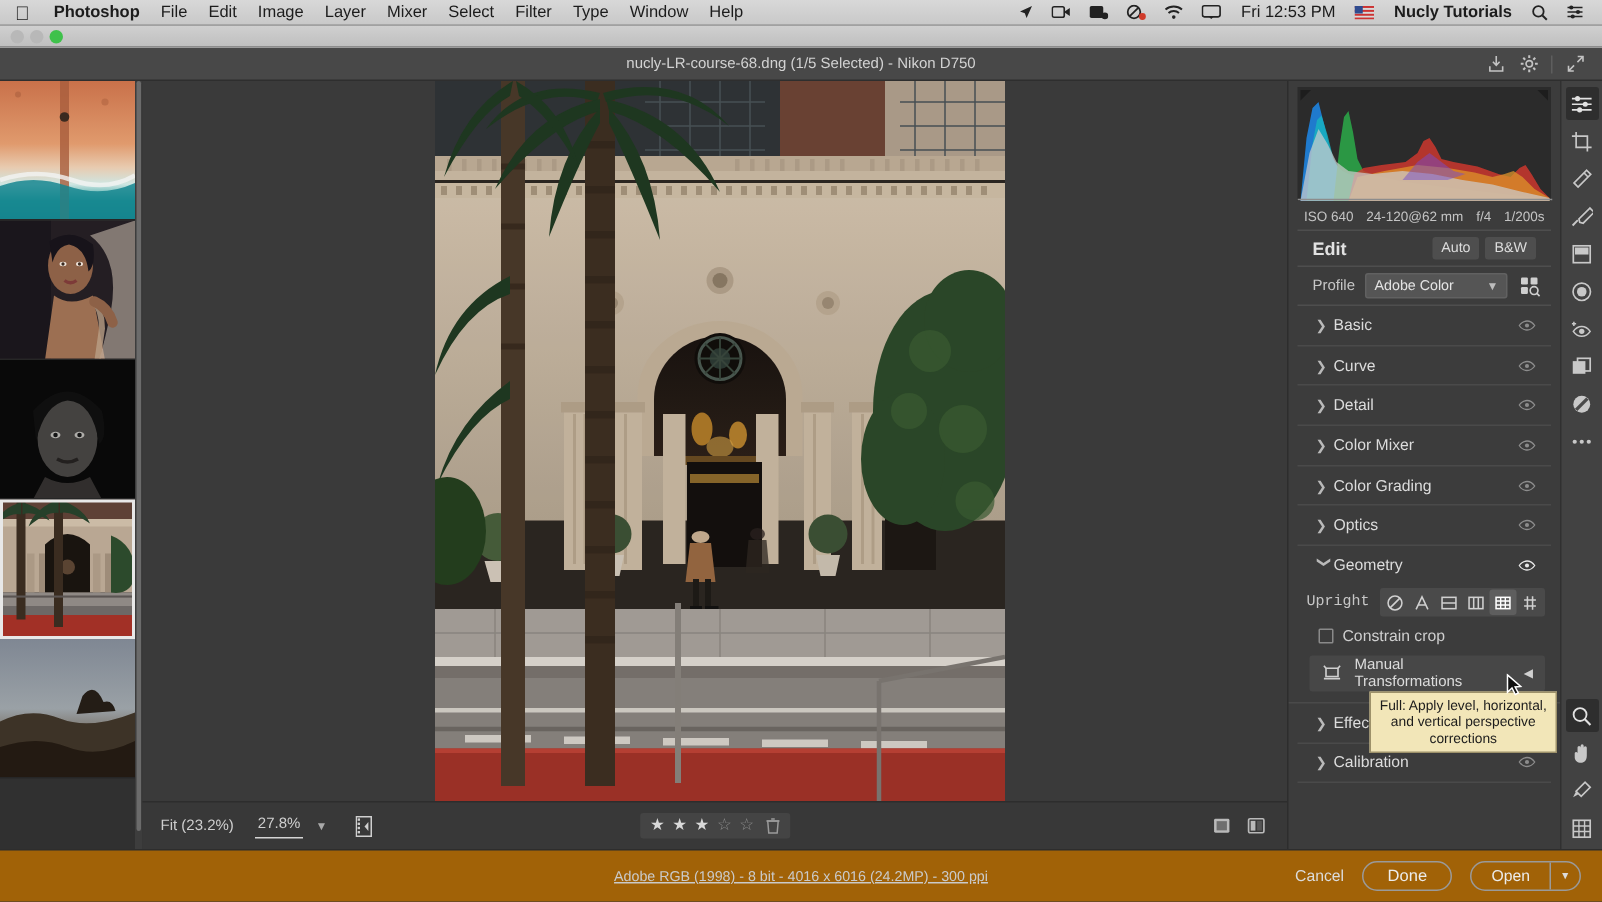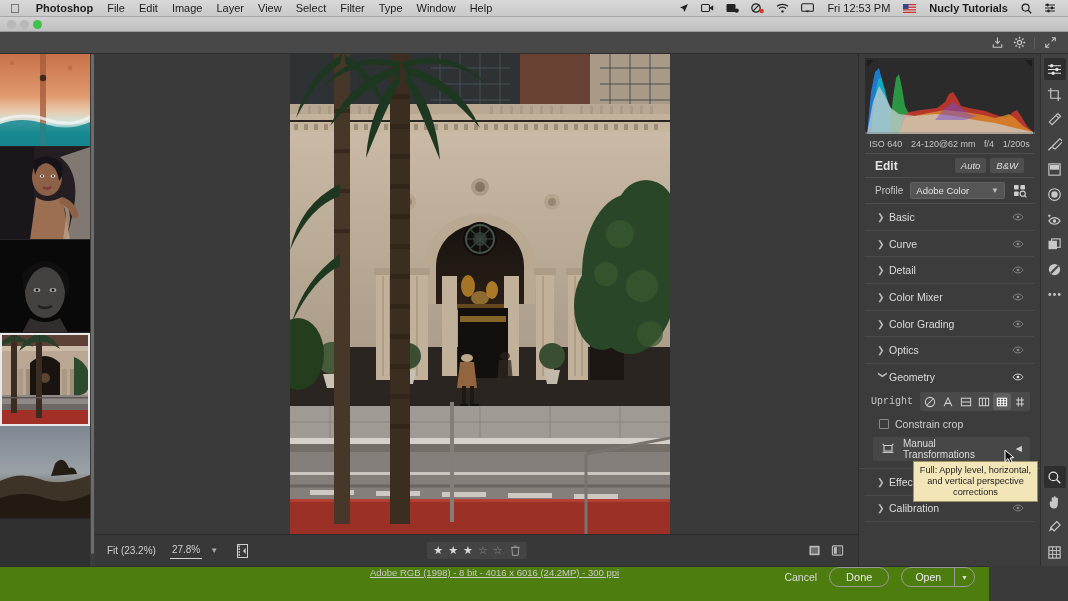--- a/index.html
+++ b/index.html
@@ -155,21 +155,21 @@
     display: flex; justify-content: space-around; align-items: center;
     height: 20px; font-size: 9px; color: #c4c4c4;
     border-bottom: 1px solid #4e4e4e;
     margin: 0 6px;
   }
   #edit-header {
     display: flex; align-items: center; height: 24px; padding: 0 10px;
     border-bottom: 1px solid #4e4e4e; margin: 0 6px;
   }
   #edit-header .title { font-size: 12px; font-weight: bold; color: #e2e2e2; }
-  #edit-header .btns { margin-left: auto; display: flex; gap: 4px; font-style: italic; }
+  #edit-header .btns { margin-left: auto; display: flex; gap: 4px; }
   .pill {
     background: #4e4e4e; color: #dcdcdc; border-radius: 2px;
     font-size: 9.5px; padding: 2px 6px;
   }
   #profile-row {
     display: flex; align-items: center; height: 26px; padding: 0 6px 0 10px;
     margin: 0 6px; border-bottom: 1px solid #4e4e4e; gap: 7px;
   }
   #profile-row .lbl { font-size: 10px; color: #c6c6c6; }
   .profile-select {
@@ -231,24 +231,24 @@
   .rail-btn {
     width: 22px; height: 22px; margin-bottom: 3px;
     display: flex; align-items: center; justify-content: center;
     color: #c8c8c8; border-radius: 2px;
   }
   .rail-btn.active { background: #2e2e2e; }
   .rail-spacer { flex: 1; }
 
   
   #statusbar {
-    position: absolute; left: 0; top: 566px; width: 989px; height: 35px;
-    background: #4d7c0f;
+    position: absolute; left: 0; top: 566px; width: 1068px; height: 35px;
+    background: #a16207;
     border-top: 1px solid #2d2d2d;
-    display: flex; align-items: flex-start;
+    display: flex; align-items: center;
   }
   #img-info {
     position: absolute; left: 0; right: 0; text-align: center;
     font-size: 9.5px; color: #cacaca; text-decoration: underline;
   }
   #status-actions {
     margin-left: auto; display: flex; align-items: center; gap: 12px;
     padding-right: 14px; position: relative; z-index: 3;
   }
   .btn-text { font-size: 10.5px; color: #dcdcdc; }
@@ -266,21 +266,21 @@
 <body>
 
 <div id="menubar">
   <div class="mb-left">
     <span class="apple-logo"></span>
     <span class="mb-item bold">Photoshop</span>
     <span class="mb-item">File</span>
     <span class="mb-item">Edit</span>
     <span class="mb-item">Image</span>
     <span class="mb-item">Layer</span>
-    <span class="mb-item">View</span>
+    <span class="mb-item">Mixer</span>
     <span class="mb-item">Select</span>
     <span class="mb-item">Filter</span>
     <span class="mb-item">Type</span>
     <span class="mb-item">Window</span>
     <span class="mb-item">Help</span>
   </div>
   <div class="mb-right">
     <span class="mb-ico">
       <svg width="10" height="10" viewBox="0 0 10 10">
           <path d="M9 1 1 4.6l3.2 1.2L5.4 9z" fill="#222"></path>
@@ -349,20 +349,21 @@
 
 <div id="titlebar">
   <div class="traffic">
     <span class="tl red"></span>
     <span class="tl yellow"></span>
     <span class="tl green"></span>
   </div>
 </div>
 
 <div id="cr-topbar">
+  <div id="cr-filename">nucly-LR-course-68.dng (1/5 Selected)  -  Nikon D750</div>
   <div id="cr-topbar-icons">
     <span class="tb-ico">
       <svg width="13" height="13" viewBox="0 0 14 14">
           <path d="M7 1.5v6.2M4.6 5.6 7 8.1 9.4 5.6" fill="none" stroke="#c3c3c3" stroke-width="1.15"></path>
           <path d="M2.4 8.8v3.4h9.2V8.8" fill="none" stroke="#c3c3c3" stroke-width="1.15"></path>
         </svg>
     </span>
     <span class="tb-ico">
       <svg width="13" height="13" viewBox="0 0 14 14">
           <circle cx="7" cy="7" r="2.3" fill="none" stroke="#c3c3c3" stroke-width="1.2"></circle>

